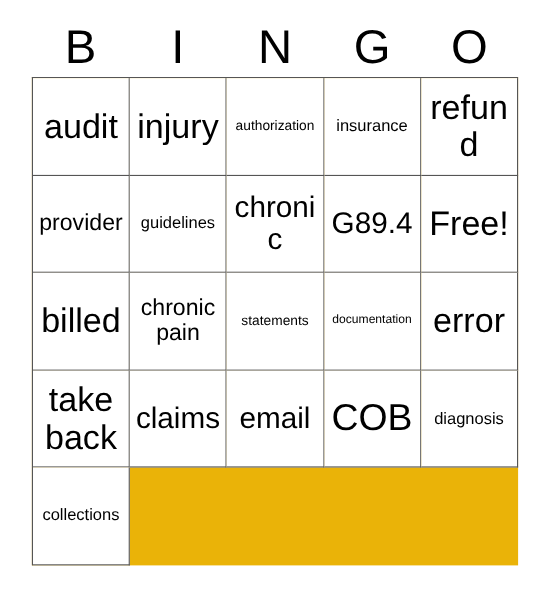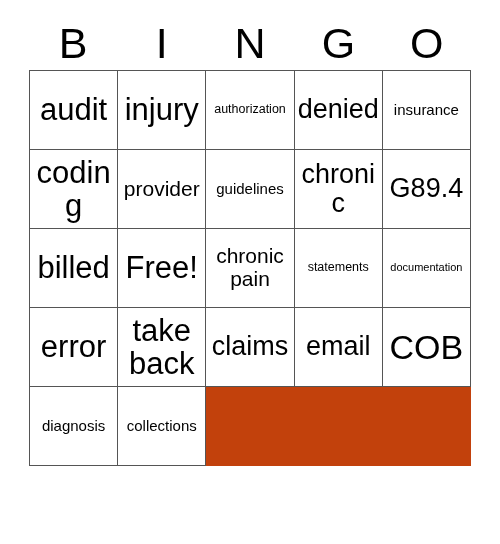--- a/index.html
+++ b/index.html
@@ -45,28 +45,28 @@
     color: #000000;
     letter-spacing: 0;
   }
 
   
   #grid {
     position: absolute;
     left: 29px;
     top: 70px;
     width: 442px;
-    height: 396px;
+    height: 444px;
     display: grid;
     grid-template-columns: repeat(5, 1fr);
     grid-template-rows: repeat(5, 1fr);
     border-top: 1px solid #555555;
     border-left: 1px solid #555555;
     box-sizing: border-box;
-    background: #c2410c;
+    background: #eab308;
   }
   .cell {
     border-right: 1px solid #555555;
     border-bottom: 1px solid #555555;
     box-sizing: border-box;
     display: flex;
     align-items: center;
     justify-content: center;
     text-align: center;
     padding: 1px 2px;
@@ -107,48 +107,45 @@
 
     <div class="cell">
         <span class="cell-text sz-lg">audit</span>
       </div>
     <div class="cell">
         <span class="cell-text sz-lg">injury</span>
       </div>
     <div class="cell">
         <span class="cell-text sz-xxs">authorization</span>
       </div>
-    <div class="cell">
-        <span class="cell-text sz-md">denied</span>
-      </div>
 
     <div class="cell">
         <span class="cell-text sz-xs">insurance</span>
       </div>
     <div class="cell">
-        <span class="cell-text sz-lg">coding</span>
+        <span class="cell-text sz-lg">refund</span>
       </div>
     <div class="cell">
         <span class="cell-text sz-sm">provider</span>
       </div>
     <div class="cell">
         <span class="cell-text sz-xs">guidelines</span>
       </div>
     <div class="cell">
         <span class="cell-text sz-md">chronic</span>
       </div>
 
     <div class="cell">
         <span class="cell-text sz-md">G89.4</span>
       </div>
     <div class="cell">
-        <span class="cell-text sz-lg">billed</span>
+        <span class="cell-text sz-lg">Free!</span>
       </div>
     <div class="cell">
-        <span class="cell-text sz-lg">Free!</span>
+        <span class="cell-text sz-lg">billed</span>
       </div>
     <div class="cell">
         <span class="cell-text sz-sm">chronic pain</span>
       </div>
 
     <div class="cell">
         <span class="cell-text sz-xxs">statements</span>
       </div>
     <div class="cell">
         <span class="cell-text sz-tiny">documentation</span>

